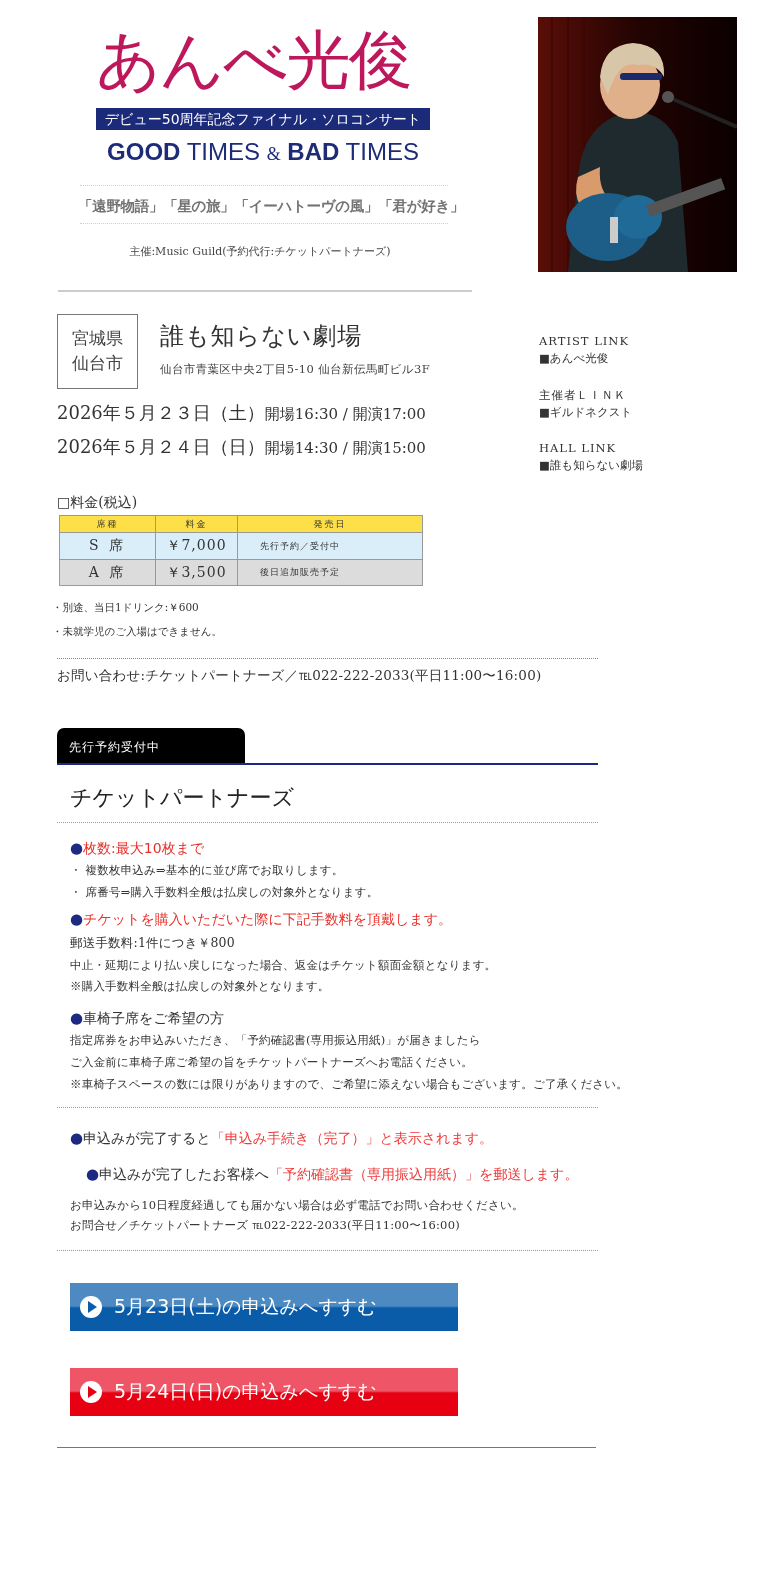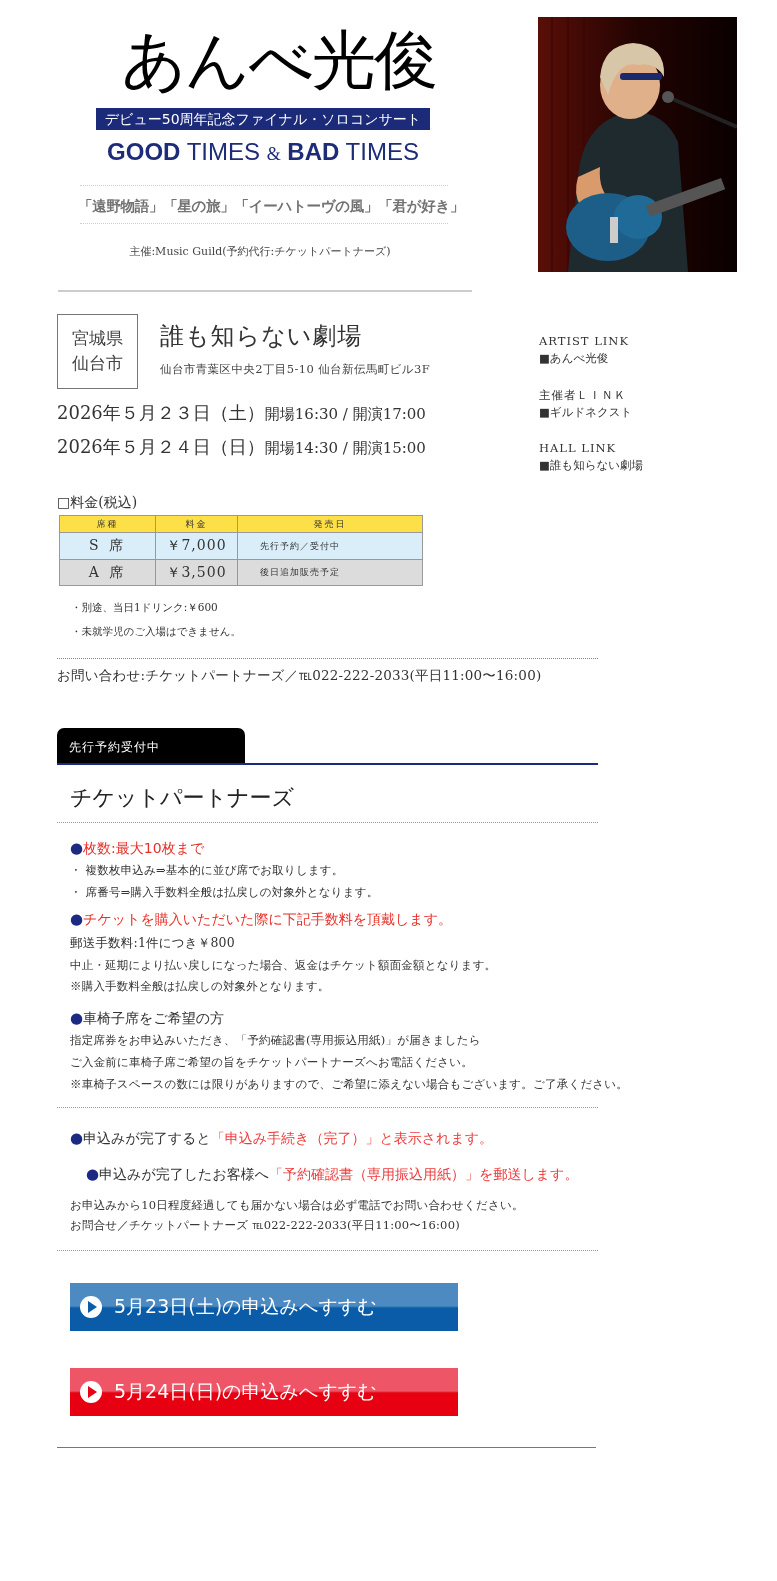--- a/index.html
+++ b/index.html
@@ -1,21 +1,21 @@
 <!DOCTYPE html>
 <html><head>
 <meta charset="utf-8">
 <style>
   * { box-sizing: border-box; margin: 0; padding: 0; }
   html, body { width: 777px; height: 1581px; background: #ffffff; overflow: hidden; }
   body { position: relative; font-family: "DejaVu Serif", "Liberation Serif", serif; color: #333; }
   .abs { position: absolute; }
 
   
-  #artist-name { left: 96px; top: 20px; width: 340px; text-align: right; font-size: 64px; color: #000000; font-family: "DejaVu Serif","Liberation Serif",serif; letter-spacing: -2px; line-height: 80px; }
+  #artist-name { left: 96px; top: 20px; width: 340px; text-align: left; font-size: 64px; color: #be185d; font-family: "DejaVu Serif","Liberation Serif",serif; letter-spacing: -2px; line-height: 80px; }
   #subtitle-banner { left: 96px; top: 108px; width: 334px; height: 22px; background: #1c2a7a; color: #fff; font-size: 14px; line-height: 22px; text-align: center; letter-spacing: 0; font-family: "DejaVu Sans","Liberation Sans",sans-serif; }
   #tour-title { left: 96px; top: 134px; width: 334px; text-align: center; color: #1e2c78; font-size: 24px; line-height: 36px; font-family: "Liberation Sans","DejaVu Sans",sans-serif; white-space: nowrap; }
   #tour-title b { font-weight: bold; }
   #tour-title .thin { font-weight: normal; }
   #tour-title .amp { font-family: "Liberation Serif",serif; font-size: 18px; }
   .dotted-rule { height: 1px; border-top: 1px dotted #cfcfcf; }
   #songs { left: 78px; top: 194px; width: 370px; text-align: center; color: #737373; font-weight: bold; font-size: 14.5px; line-height: 24px; font-family: "DejaVu Sans","Liberation Sans",sans-serif; white-space: nowrap; letter-spacing: -0.3px; }
   #organizer { left: 60px; top: 244px; width: 400px; text-align: center; font-size: 11px; color: #444; }
   #hr-top { left: 58px; top: 290px; width: 414px; height: 2px; background: #cccccc; }
 
@@ -38,21 +38,21 @@
   
   #price-title { left: 57px; top: 494px; font-size: 14px; color: #333; }
   #price-table { left: 59px; top: 515px; width: 364px; border-collapse: collapse; font-size: 12px; color: #333; }
   #price-table td, #price-table th { border: 1px solid #999; text-align: center; font-weight: normal; }
   #price-table th { height: 17px; font-size: 9px; letter-spacing: 2px; background: #fde047; }
   #price-table tr.row-s td { background: #d9eef9; height: 27px; }
   #price-table tr.row-a td { background: #dcdcdc; height: 26px; }
   #price-table td.seat { font-size: 14px; width: 96px; letter-spacing: 3px; }
   #price-table td.price { font-size: 14px; width: 82px; letter-spacing: 1px; }
   #price-table td.sale { text-align: left; padding-left: 22px; font-size: 9px; letter-spacing: 1px; }
-  .note { left: 71px; font-size: 10.5px; color: #333; }
+  .note { left: 52px; font-size: 10.5px; color: #333; }
 
   #hr-contact { left: 57px; top: 658px; width: 541px; border-top: 1px dotted #888; }
   #contact-line { left: 57px; top: 667px; font-size: 13.5px; color: #333; white-space: nowrap; letter-spacing: 0.2px; }
 
   
   #tab-badge { left: 57px; top: 728px; width: 188px; height: 36px; background: #000000; border-radius: 7px 7px 0 0; color: #fff; font-family: "DejaVu Sans","Liberation Sans",sans-serif; font-size: 12px; line-height: 38px; padding-left: 12px; letter-spacing: 1px; }
   #tab-rule { left: 57px; top: 763px; width: 541px; height: 2px; background: #1c2a82; }
   #agency-name { left: 70px; top: 783px; font-family: "DejaVu Sans","Liberation Sans",sans-serif; font-size: 22px; color: #222; line-height: 30px; }
   .dash-rule { left: 57px; width: 541px; border-top: 1px dotted #999; }
   #dash-1 { top: 822px; }

